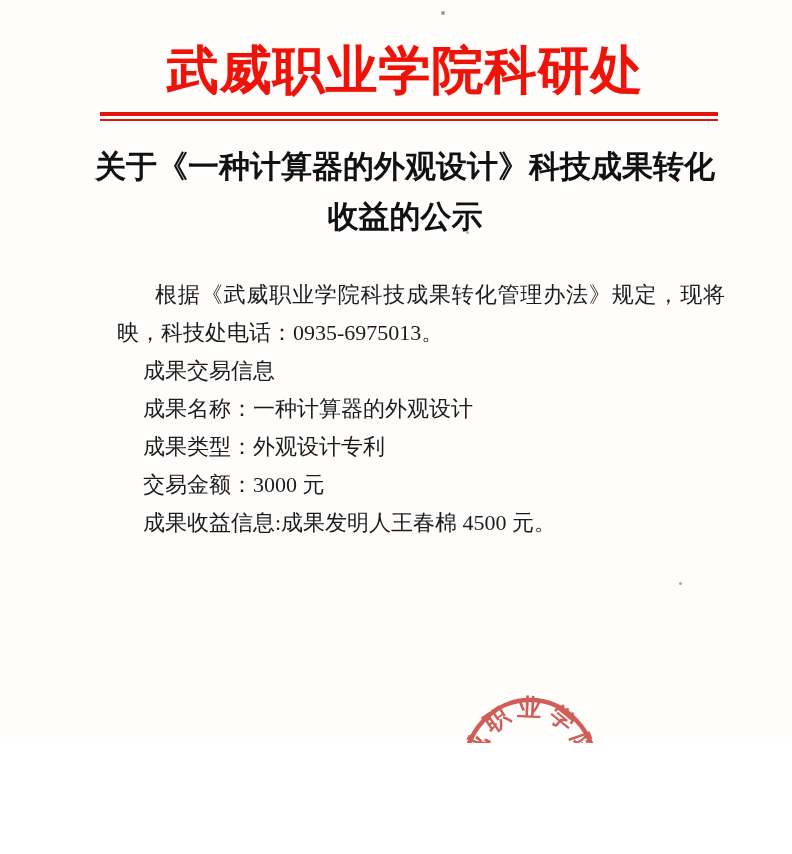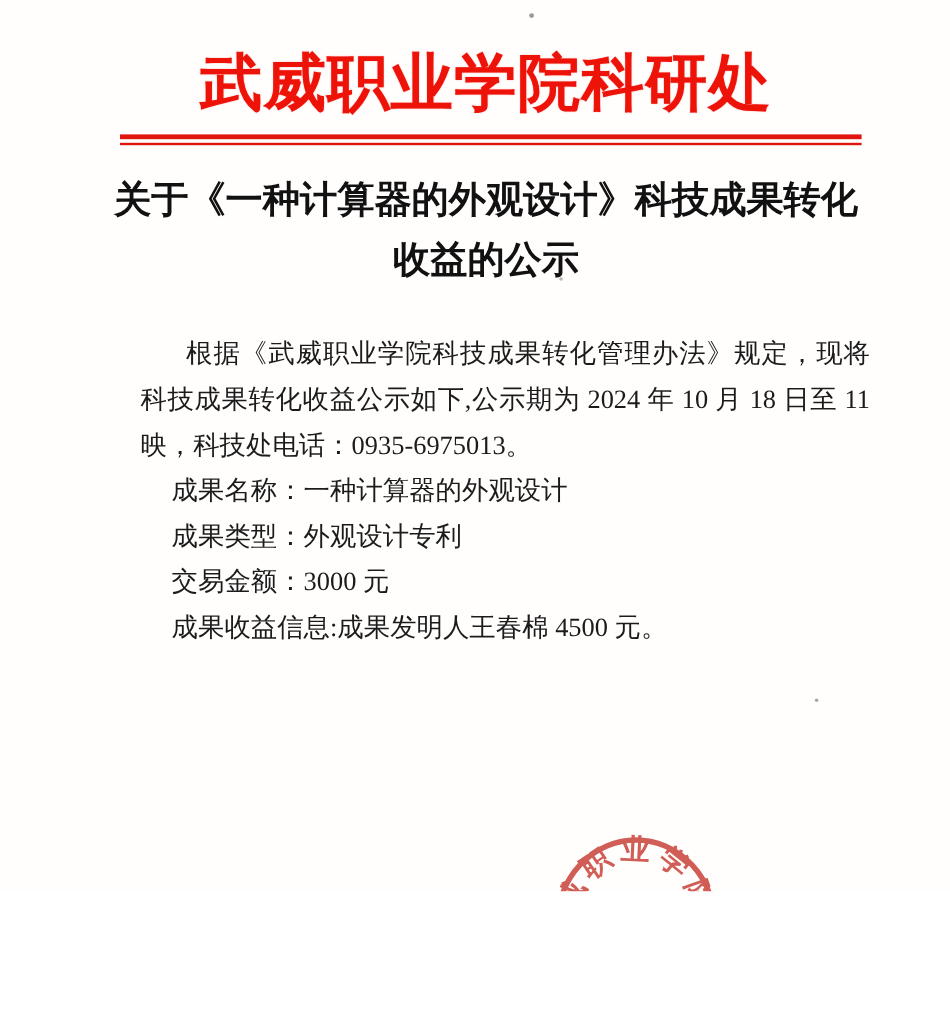--- a/index.html
+++ b/index.html
@@ -79,22 +79,22 @@
 
   <div class="rule"></div>
 
   <div class="doc-title">
     <div>关于《一种计算器的外观设计》科技成果转化</div>
     <div>收益的公示</div>
   </div>
 
   <div class="body-block">
     <div class="line j indent">根据《武威职业学院科技成果转化管理办法》规定，现将</div>
-    <div class="line j">科技成果转化收益公示如下,公示期为 2024 年 10 月 18 日至 11</div>
     <div class="line">映，科技处电话：0935-6975013。</div>
+    <div class="line item">成果交易信息</div>
     <div class="line item">成果名称：一种计算器的外观设计</div>
     <div class="line item">成果类型：外观设计专利</div>
     <div class="line item">交易金额：3000 元</div>
     <div class="line item">成果收益信息:成果发明人王春棉 4500 元。</div>
   </div>
 
   <svg class="seal" viewBox="0 0 160 160" xmlns="http://www.w3.org/2000/svg" xmlns:xlink="http://www.w3.org/1999/xlink">
     <defs>
       <path id="ringTextPath" d="M 36.7,107.5 A 50,55 0 1 1 123.3,107.5" fill="none"></path>
       <path id="deptArcPath" d="M 26,120 Q 77,138 128,120" fill="none"></path>

